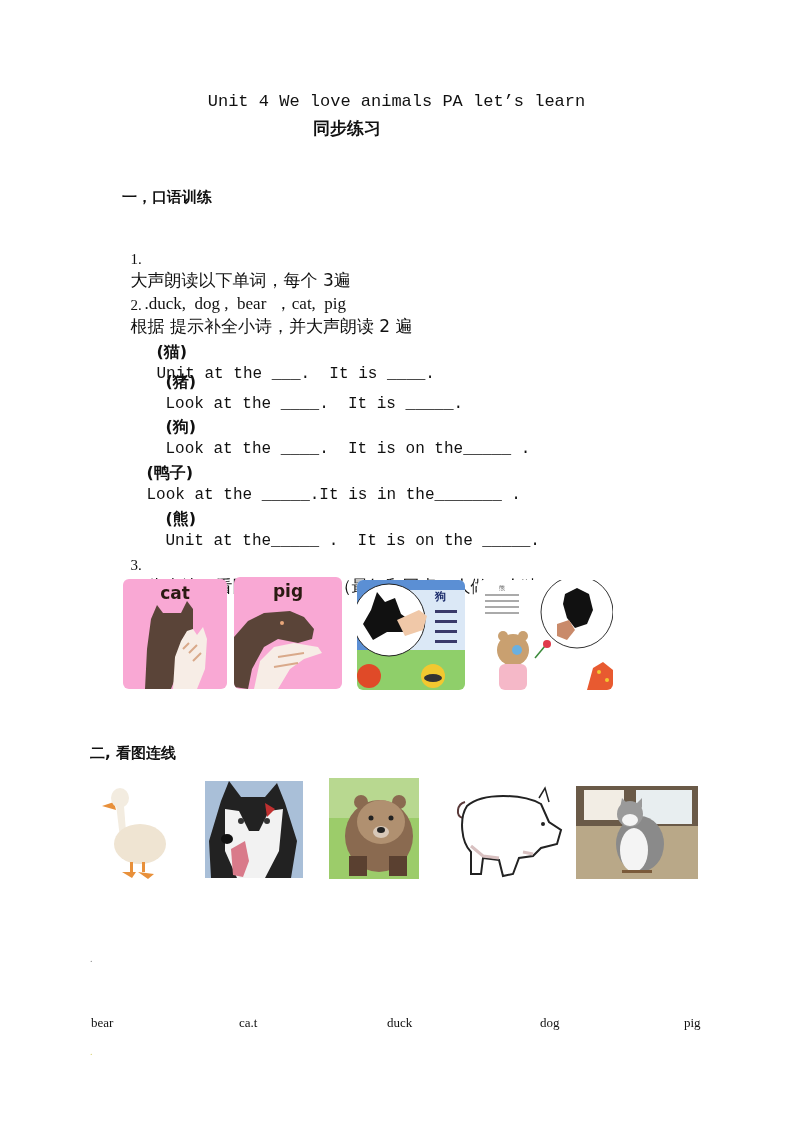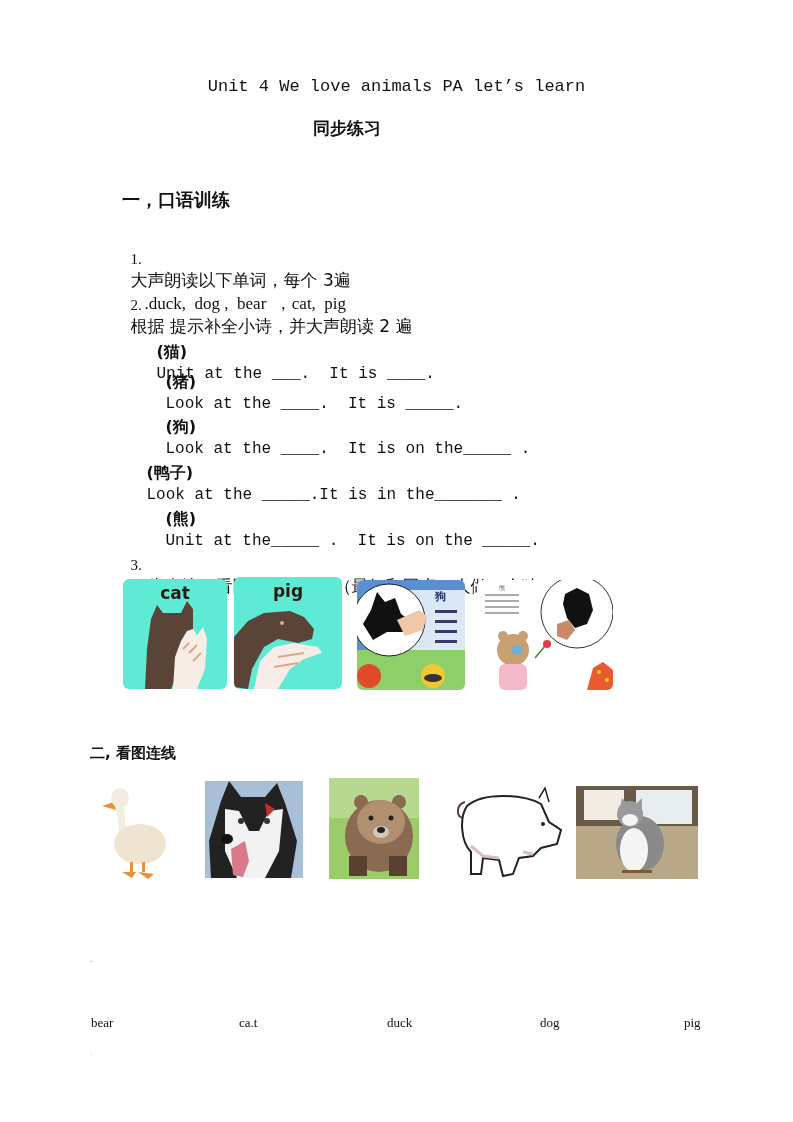--- a/index.html
+++ b/index.html
@@ -1,35 +1,35 @@
 <!DOCTYPE html>
 <html><head>
   <meta charset="utf-8">
   <style>
     html, body { margin: 0; padding: 0; background: #ffffff; }
     body { width: 793px; height: 1122px; position: relative; overflow: hidden; color: #111; }
     .mono { font-family: "Liberation Mono", "DejaVu Sans Mono", monospace; }
     .sans { font-family: "DejaVu Sans", "Liberation Sans", sans-serif; }
     .abs { position: absolute; }
 
-    .title { left: 0; width: 793px; top: 77px; text-align: center; font-size: 17px; }
+    .title { left: 0; width: 793px; top: 92px; text-align: center; font-size: 17px; }
     .subtitle { left: 0; width: 694px; top: 117px; text-align: center; font-size: 17px; font-weight: bold; }
 
-    .section1 { left: 122px; top: 188px; font-size: 18px; font-weight: bold; }
+    .section1 { left: 122px; top: 188px; font-size: 15px; font-weight: bold; }
     .q-line { font-size: 17px; white-space: pre; }
     .q-num { font-family: "Liberation Serif", serif; font-size: 15px; font-weight: normal; margin-right: 8px; }
     .q-cn { font-family: "DejaVu Sans", sans-serif; font-weight: normal; font-size: 17px; }
     .q-en { font-family: "Liberation Serif", serif; font-size: 17px; }
 
     .poem { font-size: 17px; white-space: pre; }
     .poem .tag { font-family: "DejaVu Sans", sans-serif; font-weight: bold; font-size: 16px; }
     .poem .text { font-family: "Liberation Mono", monospace; font-size: 16px; }
 
     .card { position: absolute; border-radius: 6px; overflow: hidden; }
-    .card-orange { background: #5eead4; }
+    .card-orange { background: #f9a8d4; }
     .card-label { position: absolute; top: 4px; left: 0; width: 100%; text-align: center; font-family: "DejaVu Sans", sans-serif; font-weight: bold; font-size: 17px; color: #2a1a12; }
 
     .section2 { left: 90px; top: 744px; font-size: 15px; font-weight: bold; }
 
     .word { position: absolute; top: 1015px; font-family: "Liberation Serif", serif; font-size: 13px; text-align: right; }
     .dot { position: absolute; font-size: 10px; color: #888; }
   </style>
 </head>
 <body>
 

